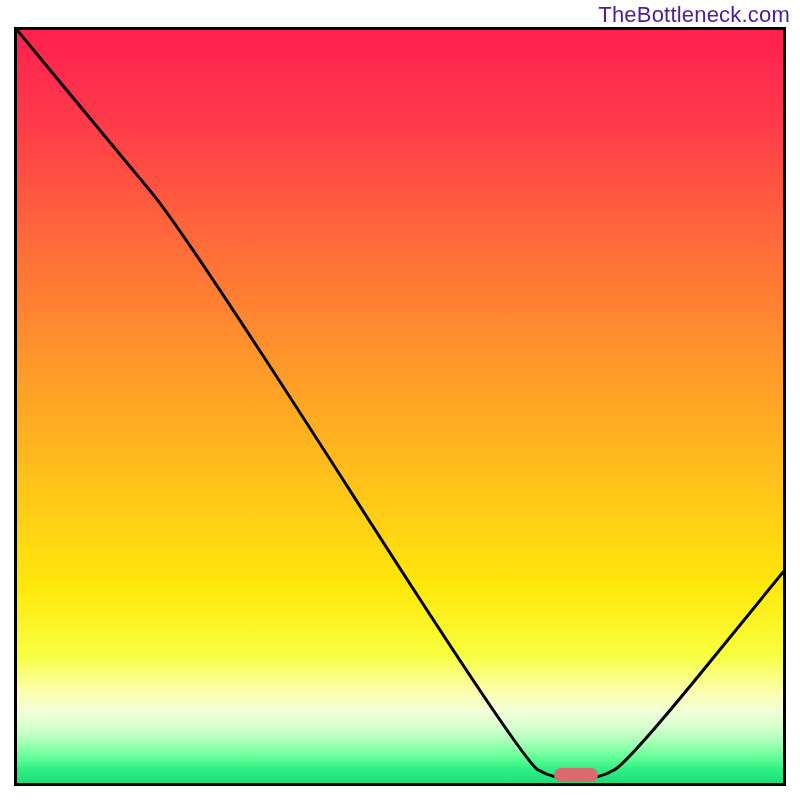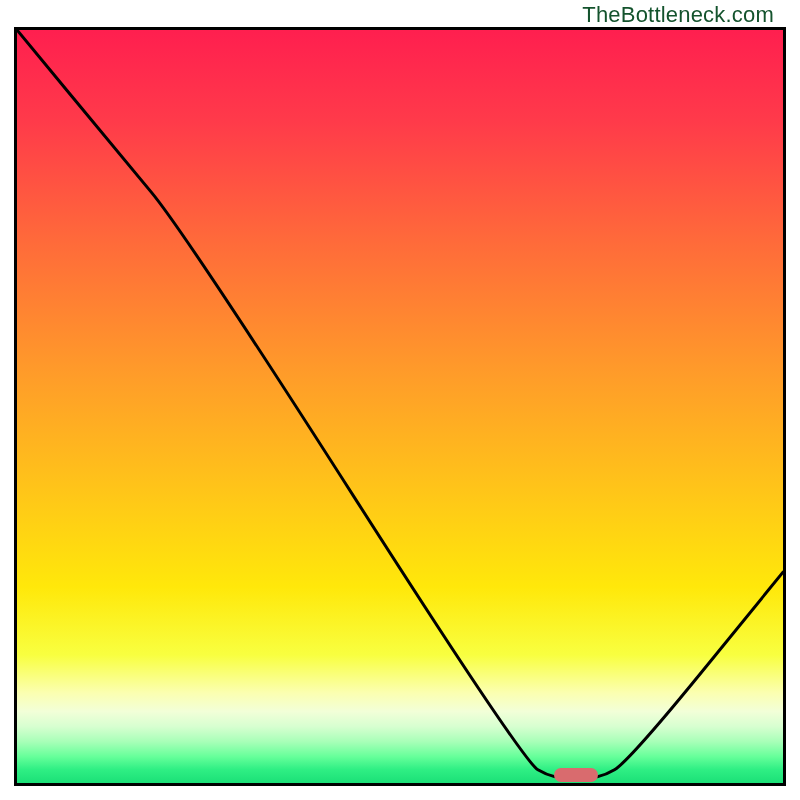--- a/index.html
+++ b/index.html
@@ -11,23 +11,23 @@
     font-family: Arial, Helvetica, sans-serif;
   }
   .stage {
     position: relative;
     width: 800px;
     height: 800px;
   }
   .watermark {
     position: absolute;
     top: 2px;
-    right: 26px;
+    right: 10px;
     font-size: 22px;
-    color: #14532d;
+    color: #4c1d95;
     font-weight: 500;
     letter-spacing: 0.2px;
   }
   .plot-frame {
     position: absolute;
     left: 14px;
     top: 27px;
     width: 772px;
     height: 759px;
     border: 3px solid #000000;

